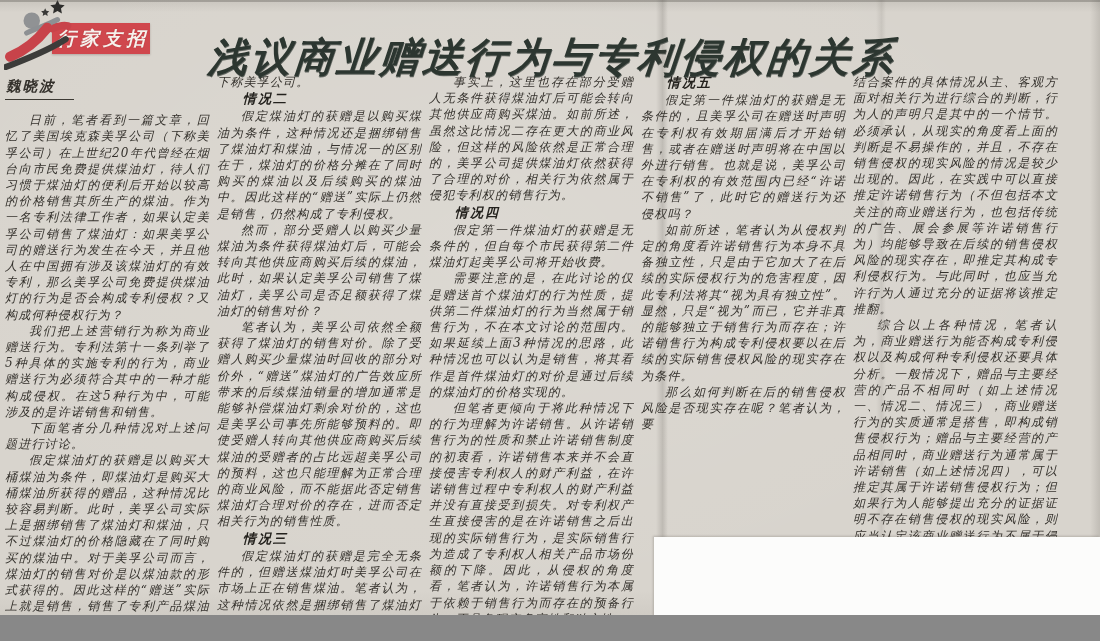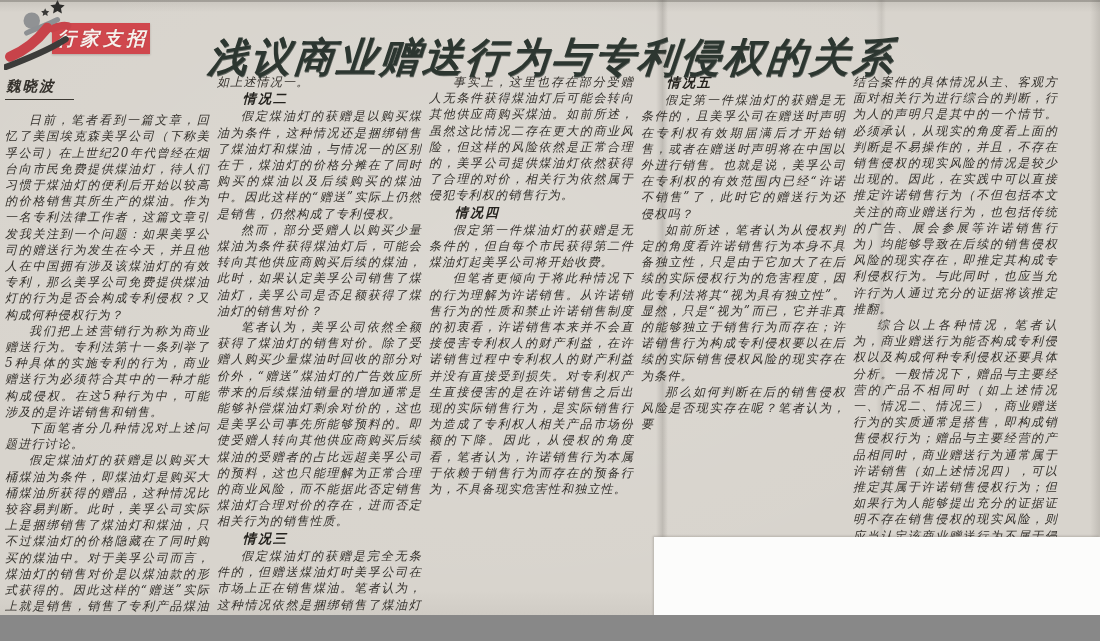--- a/index.html
+++ b/index.html
@@ -98,38 +98,39 @@
 
   <div class="badge">
     <span class="badge-text">行家支招</span>
   </div>
 
   <h1 class="main-title">浅议商业赠送行为与专利侵权的关系</h1>
 
   <div id="columns">
       <div class="col">
         <div class="author">魏晓波</div>
-        <p class="para">日前，笔者看到一篇文章，回忆了美国埃克森美孚公司（下称美孚公司）在上世纪20年代曾经在烟台向市民免费提供煤油灯，待人们习惯于煤油灯的便利后开始以较高的价格销售其所生产的煤油。作为一名专利法律工作者，这篇文章引发我关注到一个问题：如果美孚公司的赠送行为发生在今天，并且他人在中国拥有涉及该煤油灯的有效专利，那么美孚公司免费提供煤油灯的行为是否会构成专利侵权？又构成何种侵权行为？</p>
+        <p class="para">日前，笔者看到一篇文章，回忆了美国埃克森美孚公司（下称美孚公司）在上世纪20年代曾经在烟台向市民免费提供煤油灯，待人们习惯于煤油灯的便利后开始以较高的价格销售其所生产的煤油。作为一名专利法律工作者，如果认定美孚公司销售了煤油灯：如果美孚公司的赠送行为发生在今天，并且他人在中国拥有涉及该煤油灯的有效专利，那么美孚公司免费提供煤油灯的行为是否会构成专利侵权？又构成何种侵权行为？</p>
         <p class="para">我们把上述营销行为称为商业赠送行为。专利法第十一条列举了5种具体的实施专利的行为，商业赠送行为必须符合其中的一种才能构成侵权。在这5种行为中，可能涉及的是许诺销售和销售。</p>
         <p class="para">下面笔者分几种情况对上述问题进行讨论。</p>
         <p class="para">假定煤油灯的获赠是以购买大桶煤油为条件，即煤油灯是购买大桶煤油所获得的赠品，这种情况比较容易判断。此时，美孚公司实际上是捆绑销售了煤油灯和煤油，只不过煤油灯的价格隐藏在了同时购买的煤油中。对于美孚公司而言，煤油灯的销售对价是以煤油款的形式获得的。因此这样的“赠送”实际上就是销售，销售了专利产品煤油灯自然</p>
       </div>
       <div class="col">
-        <p class="para cont">如上述情况一。</p>
+        <p class="para cont">下称美孚公司。</p>
         <h3 class="case-heading">情况二</h3>
         <p class="para">假定煤油灯的获赠是以购买煤油为条件，这种情况还是捆绑销售了煤油灯和煤油，与情况一的区别在于，煤油灯的价格分摊在了同时购买的煤油以及后续购买的煤油中。因此这样的“赠送”实际上仍然是销售，仍然构成了专利侵权。</p>
         <p class="para">然而，部分受赠人以购买少量煤油为条件获得煤油灯后，可能会转向其他供应商购买后续的煤油，此时，如果认定美孚公司销售了煤油灯，美孚公司是否足额获得了煤油灯的销售对价？</p>
         <p class="para">笔者认为，美孚公司依然全额获得了煤油灯的销售对价。除了受赠人购买少量煤油时回收的部分对价外，“赠送”煤油灯的广告效应所带来的后续煤油销量的增加通常是能够补偿煤油灯剩余对价的，这也是美孚公司事先所能够预料的。即使受赠人转向其他供应商购买后续煤油的受赠者的占比远超美孚公司的预料，这也只能理解为正常合理的商业风险，而不能据此否定销售煤油灯合理对价的存在，进而否定相关行为的销售性质。</p>
         <h3 class="case-heading">情况三</h3>
         <p class="para">假定煤油灯的获赠是完全无条件的，但赠送煤油灯时美孚公司在市场上正在销售煤油。笔者认为，这种情况依然是捆绑销售了煤油灯和煤油。与情况二的区别在于，煤油灯的价格完全分摊在后续购买的煤油中。</p>
       </div>
       <div class="col">
         <p class="para">事实上，这里也存在部分受赠人无条件获得煤油灯后可能会转向其他供应商购买煤油。如前所述，虽然这比情况二存在更大的商业风险，但这样的风险依然是正常合理的，美孚公司提供煤油灯依然获得了合理的对价，相关行为依然属于侵犯专利权的销售行为。</p>
         <h3 class="case-heading">情况四</h3>
         <p class="para">假定第一件煤油灯的获赠是无条件的，但自每个市民获得第二件煤油灯起美孚公司将开始收费。</p>
+        <p class="para">需要注意的是，在此讨论的仅是赠送首个煤油灯的行为性质，提供第二件煤油灯的行为当然属于销售行为，不在本文讨论的范围内。如果延续上面3种情况的思路，此种情况也可以认为是销售，将其看作是首件煤油灯的对价是通过后续的煤油灯的价格实现的。</p>
         <p class="para">但笔者更倾向于将此种情况下的行为理解为许诺销售。从许诺销售行为的性质和禁止许诺销售制度的初衷看，许诺销售本来并不会直接侵害专利权人的财产利益，在许诺销售过程中专利权人的财产利益并没有直接受到损失。对专利权产生直接侵害的是在许诺销售之后出现的实际销售行为，是实际销售行为造成了专利权人相关产品市场份额的下降。因此，从侵权的角度看，笔者认为，许诺销售行为本属于依赖于销售行为而存在的预备行为，不具备现实危害性和独立性。</p>
       </div>
       <div class="col">
         <h3 class="case-heading">情况五</h3>
         <p class="para">假定第一件煤油灯的获赠是无条件的，且美孚公司在赠送时声明在专利权有效期届满后才开始销售，或者在赠送时声明将在中国以外进行销售。也就是说，美孚公司在专利权的有效范围内已经“许诺不销售”了，此时它的赠送行为还侵权吗？</p>
         <p class="para">如前所述，笔者认为从侵权判定的角度看许诺销售行为本身不具备独立性，只是由于它加大了在后续的实际侵权行为的危害程度，因此专利法将其“视为具有独立性”。显然，只是“视为”而已，它并非真的能够独立于销售行为而存在；许诺销售行为构成专利侵权要以在后续的实际销售侵权风险的现实存在为条件。</p>
         <p class="para">那么如何判断在后的销售侵权风险是否现实存在呢？笔者认为，要</p>
       </div>
       <div class="col">
         <p class="para cont">结合案件的具体情况从主、客观方面对相关行为进行综合的判断，行为人的声明只是其中的一个情节。必须承认，从现实的角度看上面的判断是不易操作的，并且，不存在销售侵权的现实风险的情况是较少出现的。因此，在实践中可以直接推定许诺销售行为（不但包括本文关注的商业赠送行为，也包括传统的广告、展会参展等许诺销售行为）均能够导致在后续的销售侵权风险的现实存在，即推定其构成专利侵权行为。与此同时，也应当允许行为人通过充分的证据将该推定推翻。</p>

